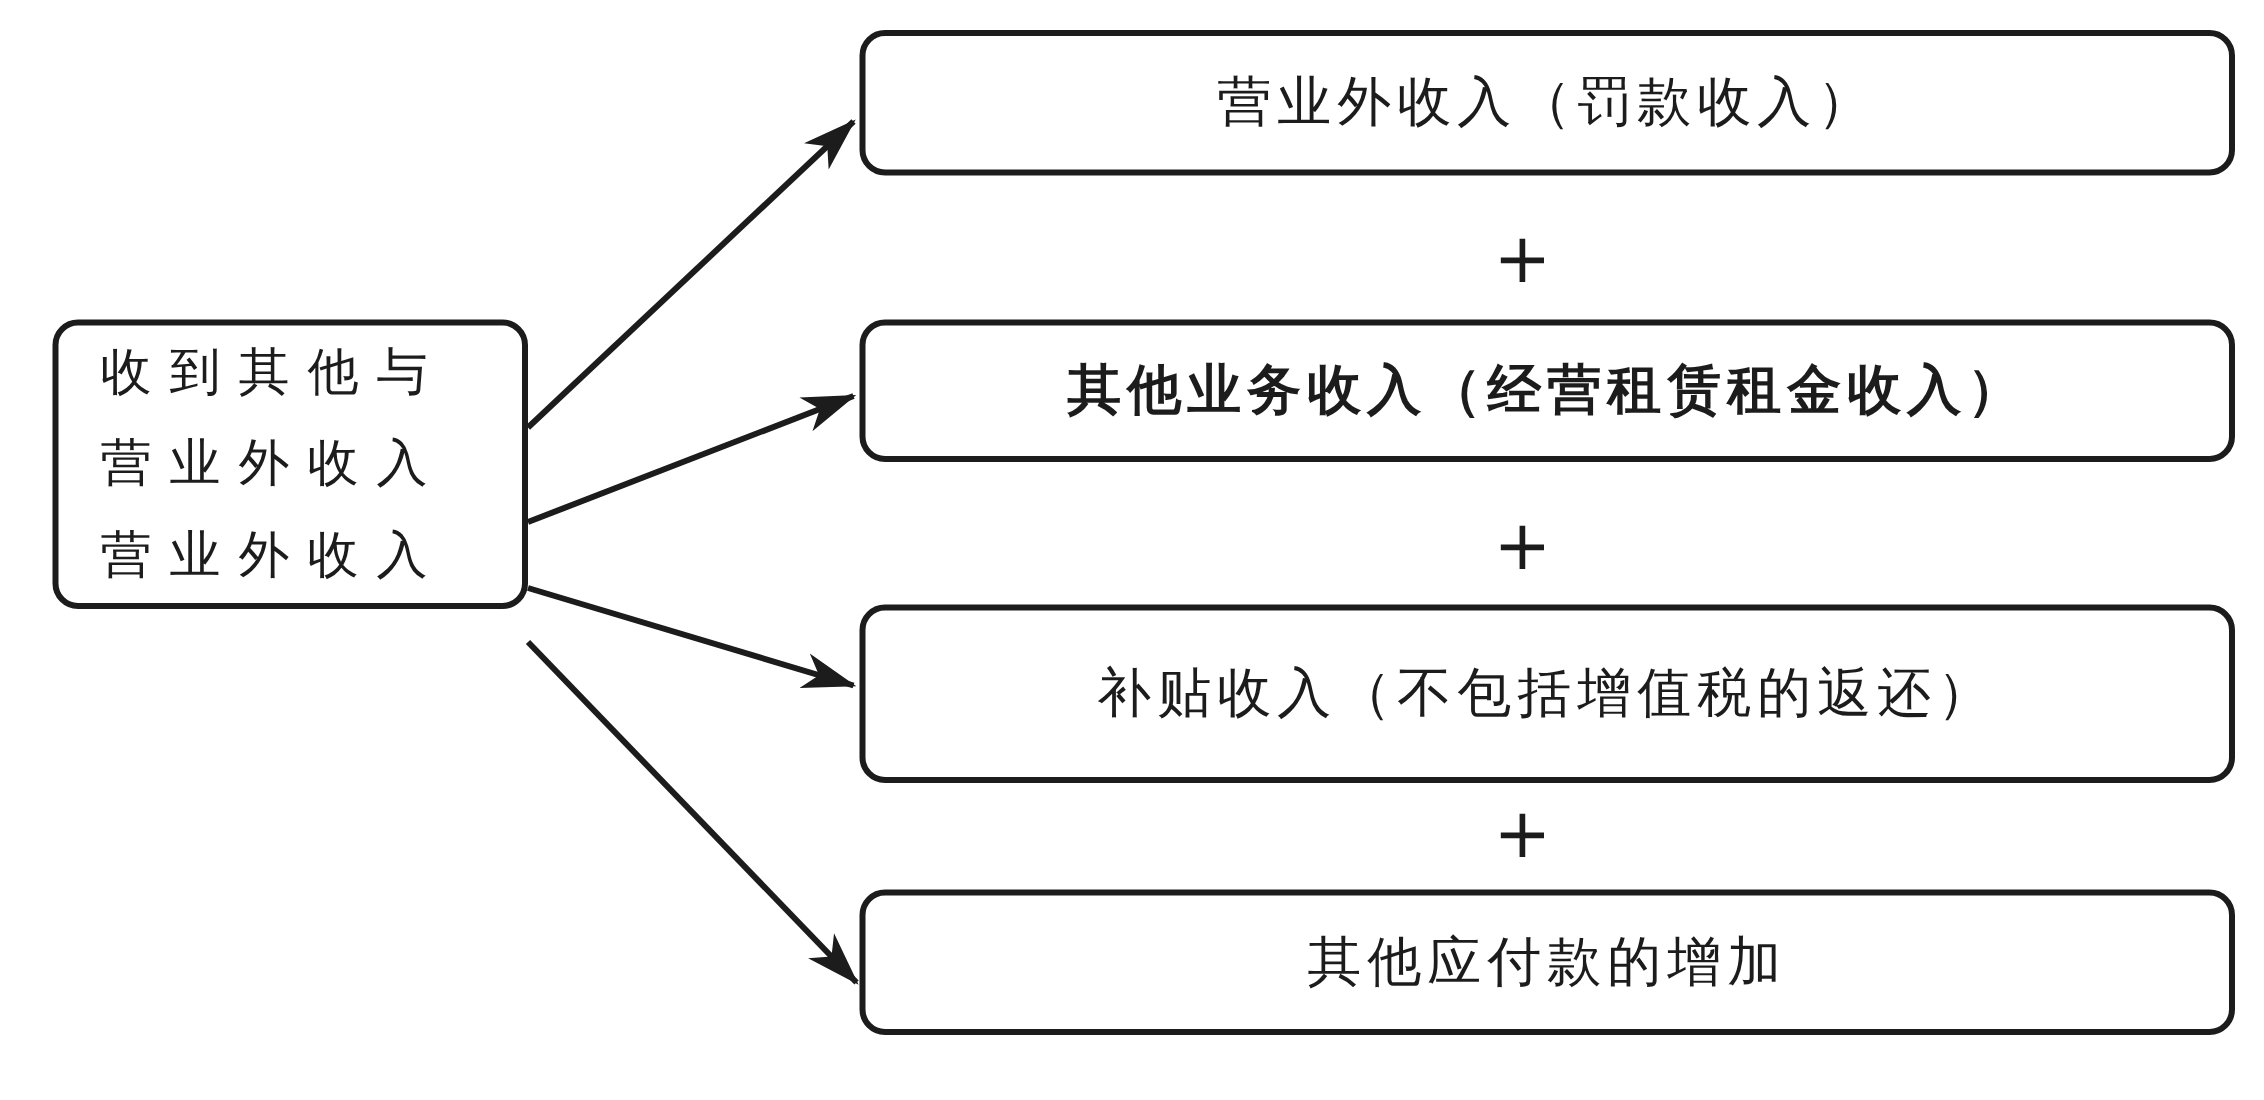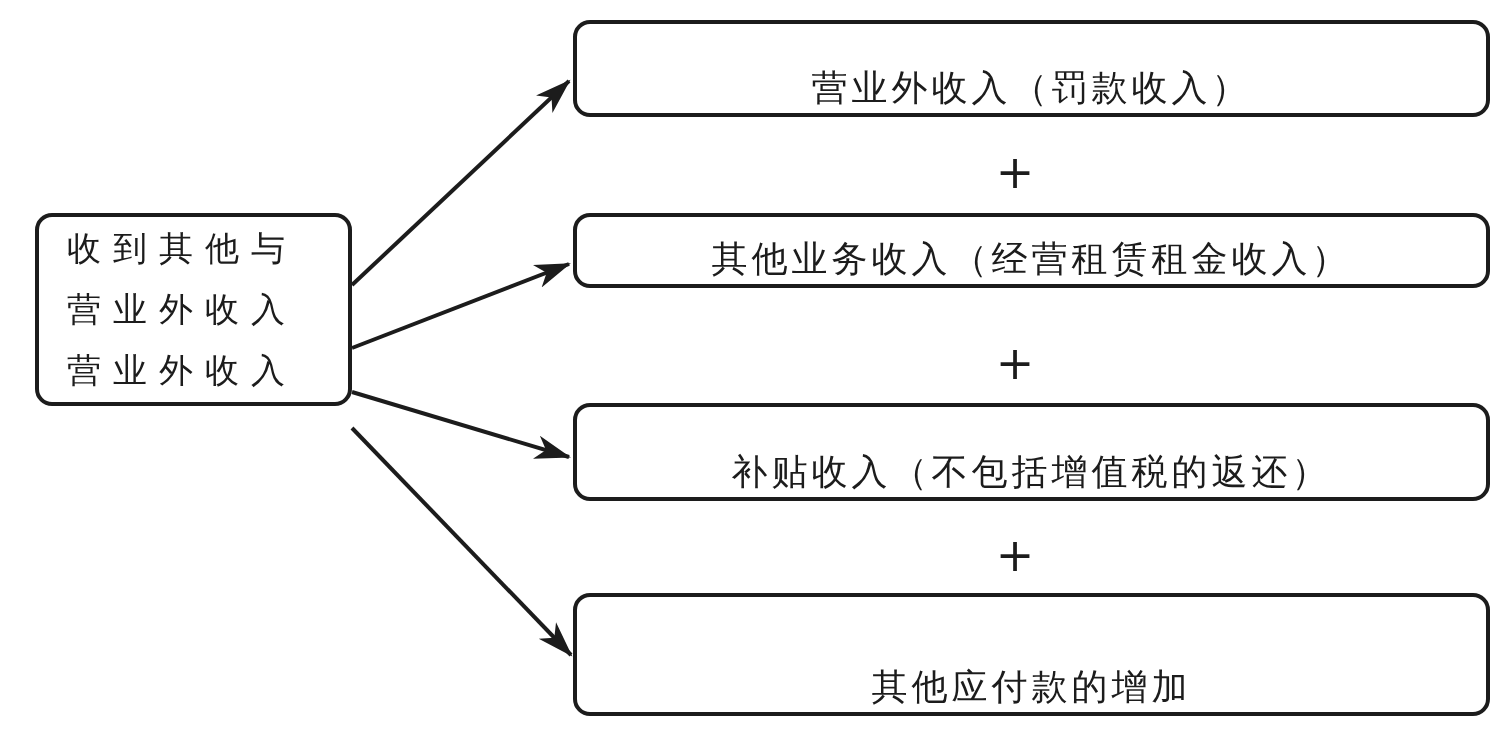--- a/index.html
+++ b/index.html
@@ -24,21 +24,21 @@
     height: 733px;
     pointer-events: none;
   }
   .box {
     position: absolute;
     box-sizing: border-box;
     border: 4px solid #1c1c1c;
     border-radius: 17px;
     background: #ffffff;
     display: flex;
-    align-items: flex-end;
+    align-items: center;
     justify-content: center;
   }
   .source-box {
     left: 35px;
     top: 213px;
     width: 317px;
     height: 193px;
     flex-direction: column;
     justify-content: center;
     align-items: flex-start;
@@ -53,23 +53,23 @@
   .target-box {
     left: 573px;
     width: 917px;
   }
   .target-label {
     font-size: 36px;
     letter-spacing: 4px;
     white-space: nowrap;
   }
   .t1 { top: 20px;  height: 97px;  }
-  .t2 { top: 213px; height: 75px;  }
-  .t3 { top: 403px; height: 98px; }
-  .t4 { top: 593px; height: 123px;  }
+  .t2 { top: 213px; height: 95px; font-weight: bold;  }
+  .t3 { top: 403px; height: 119px; }
+  .t4 { top: 593px; height: 97px;  }
   .plus {
     position: absolute;
     transform: translate(-50%, -50%);
     font-size: 46px;
     font-weight: 400;
     line-height: 1;
     color: #1c1c1c;
     font-family: "DejaVu Sans", sans-serif;
   }
   .p1 { left: 1015px; top: 172px; }

